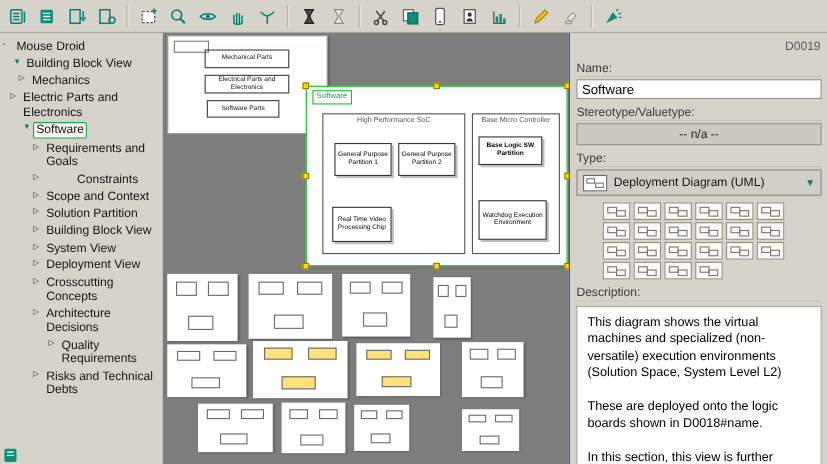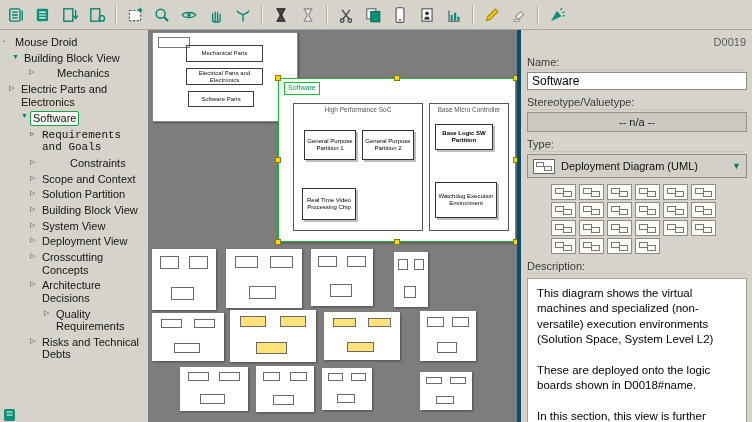--- a/index.html
+++ b/index.html
@@ -47,21 +47,21 @@
   .node-box{position:absolute;border:1px solid #333;background:#fff;box-shadow:2px 2px 0 rgba(70,70,70,.35);
             font-size:6px;display:flex;align-items:center;justify-content:center;text-align:center;
             line-height:1.1;padding:1px;color:#000;box-sizing:border-box;}
   .node-box.bold{font-weight:bold;}
 
   .thumb{position:absolute;background:#fff;box-shadow:1px 1px 2px rgba(0,0,0,.4);}
   .thumb .b{position:absolute;border:1px solid #6a6a6a;box-sizing:border-box;}
   .thumb.hl .b{background:#ffe27a;}
 
   
-  .props{width:235px;flex:none;background:#d6d3cb;border-left:4px solid #0c4a6e;
+  .props{width:235px;flex:none;background:#d6d3cb;border-left:1px solid #0c4a6e;
          padding:2px 5px 0 6px;display:flex;flex-direction:column;box-sizing:border-box;overflow:hidden;}
   .props-id{text-align:right;font-size:11px;color:#5a5a5a;margin:4px 1px 2px 0;}
   .sec-label{font-size:11px;color:#3a3a3a;margin:6px 0 2px 0;padding-bottom:1px;border-bottom:1px solid #c6c3bb;}
   .field-input{height:18px;background:#fff;border:1px solid #8f8c84;font-size:12px;padding:1px 4px;
                color:#000;width:100%;box-sizing:border-box;font-family:inherit;outline:none;}
   .dropdown{height:18px;background:#ccc9c1;border:1px solid #97938a;font-size:11px;display:flex;
             align-items:center;justify-content:center;color:#222;}
   .type-select{height:22px;background:#d2cfc7;border:1px solid #8f8c84;display:flex;align-items:center;
                gap:6px;padding:0 5px;font-size:11px;color:#111;}
   .type-icon{width:20px;height:13px;border:1px solid #666;background:#fff;position:relative;flex:none;}
@@ -207,33 +207,33 @@
     <div class="sidebar">
       <div id="tree">
           <div class="tree-item" style="padding-left: 3px;">
             <span class="marker root">▪</span>
             <span class="lbl">Mouse Droid</span>
           </div>
           <div class="tree-item" style="padding-left: 12px;">
             <span class="marker expanded">▼</span>
             <span class="lbl">Building Block View</span>
           </div>
-          <div class="tree-item" style="padding-left: 29px; gap: 16px;">
+          <div class="tree-item" style="padding-left: 17px;">
             <span class="marker collapsed">▷</span>
             <span class="lbl">Mechanics</span>
           </div>
           <div class="tree-item" style="padding-left: 9px;">
             <span class="marker collapsed">▷</span>
             <span class="lbl">Electric Parts and Electronics</span>
           </div>
           <div class="tree-item selected" style="padding-left: 21px;">
             <span class="marker expanded">▼</span>
             <span class="lbl">Software</span>
           </div>
-          <div class="tree-item" style="padding-left: 30px; font-family: Liberation Mono, monospace;">
+          <div class="tree-item" style="padding-left: 30px;">
             <span class="marker collapsed">▷</span>
             <span class="lbl">Requirements and Goals</span>
           </div>
           <div class="tree-item" style="padding-left: 30px; gap: 28px;">
             <span class="marker collapsed">▷</span>
             <span class="lbl">Constraints</span>
           </div>
           <div class="tree-item" style="padding-left: 30px;">
             <span class="marker collapsed">▷</span>
             <span class="lbl">Scope and Context</span>

